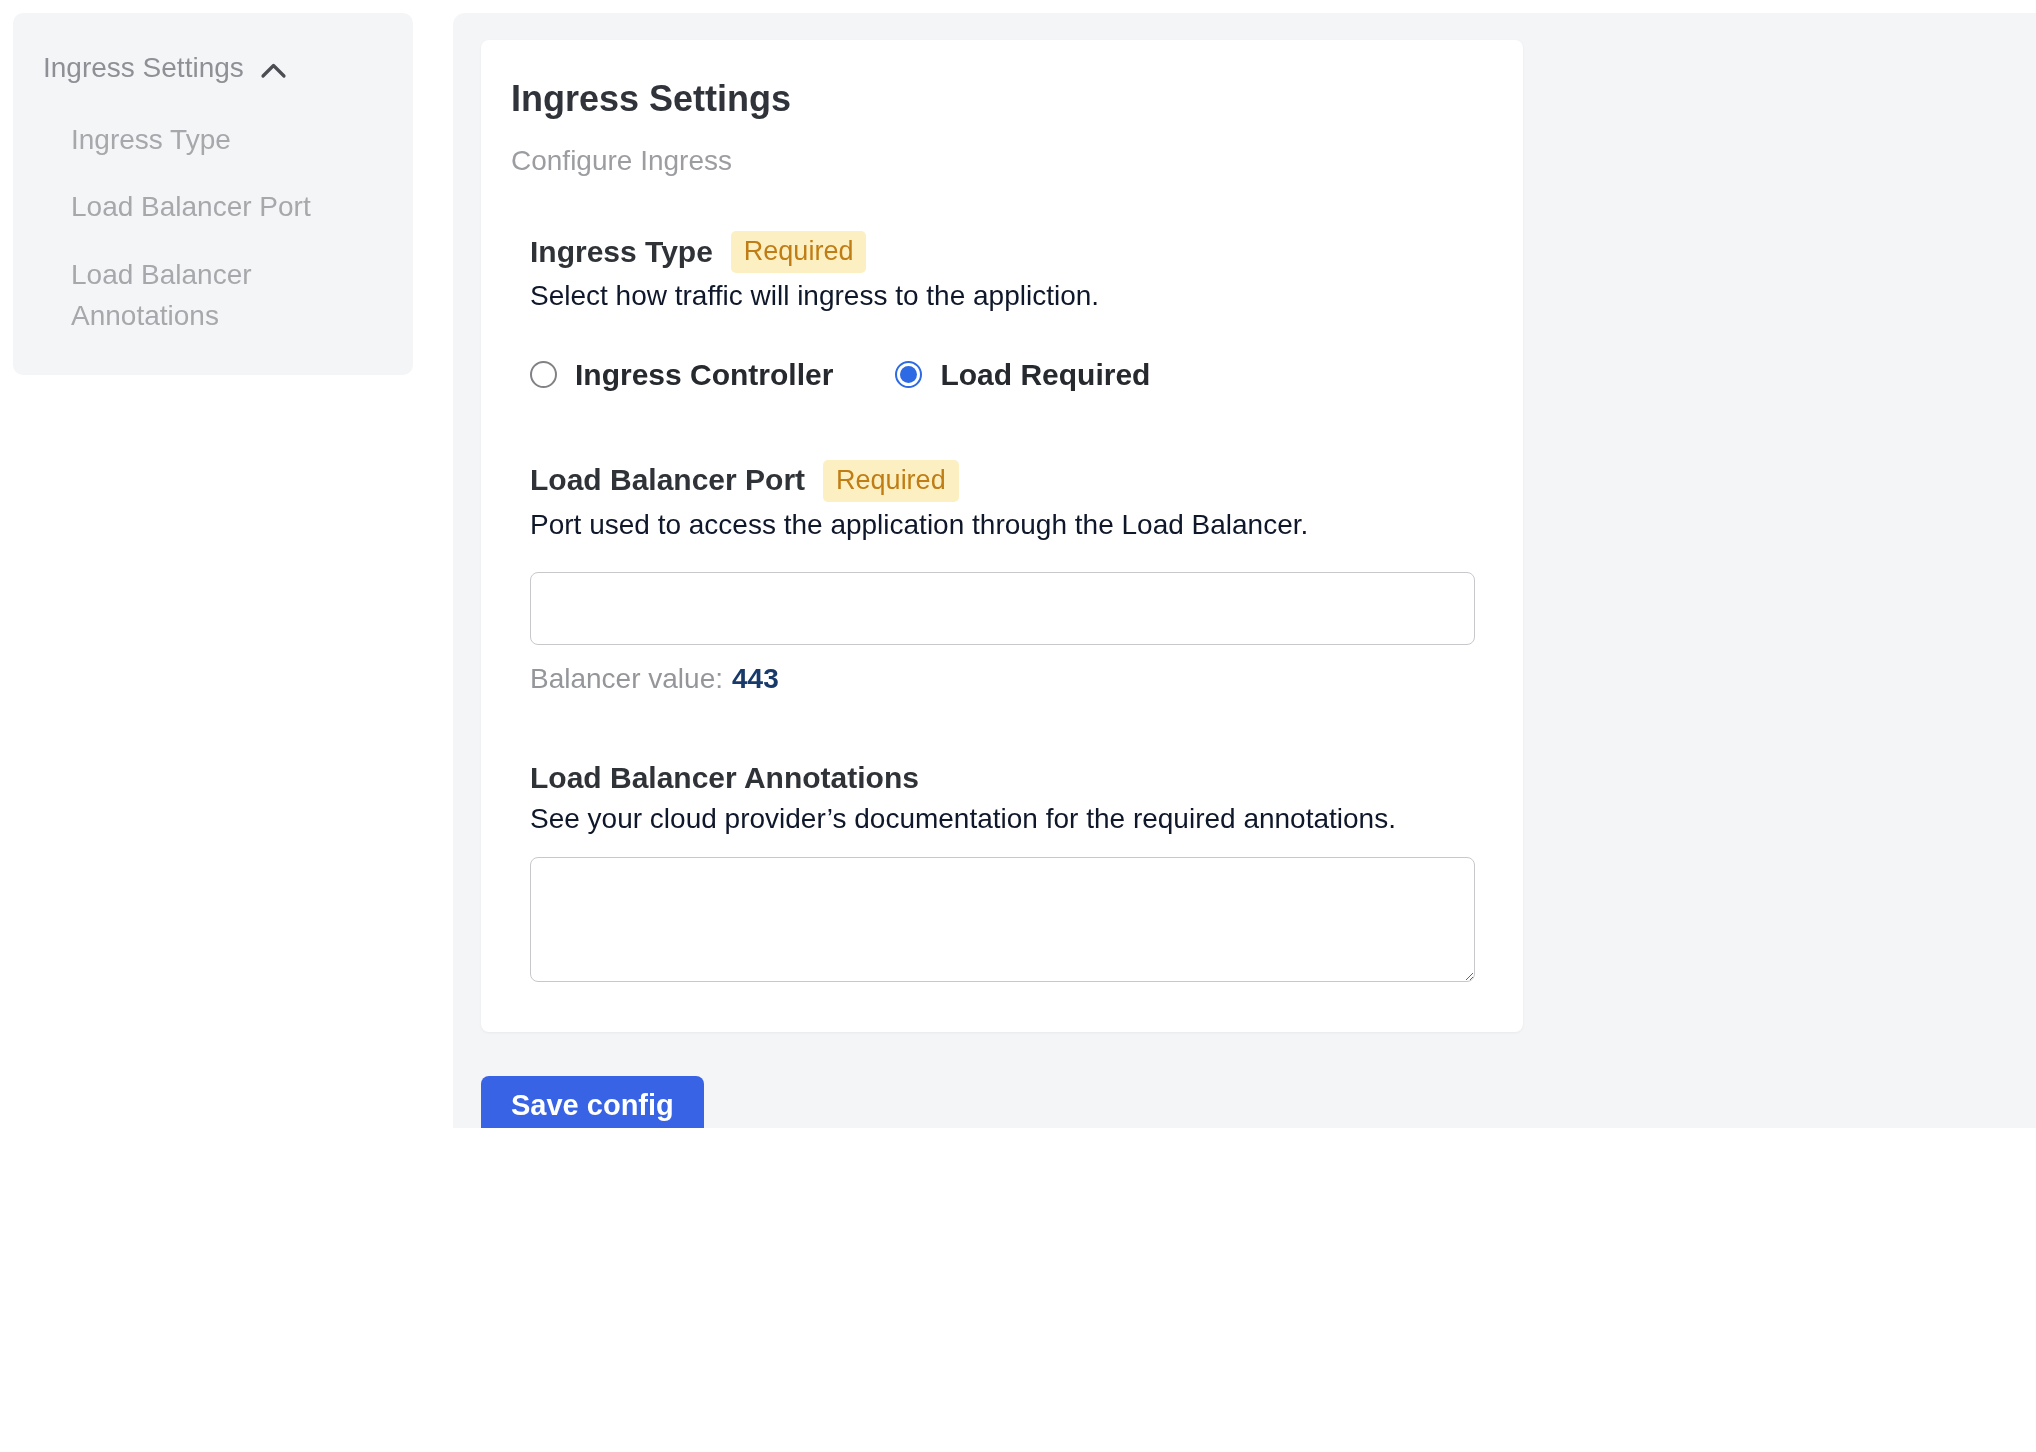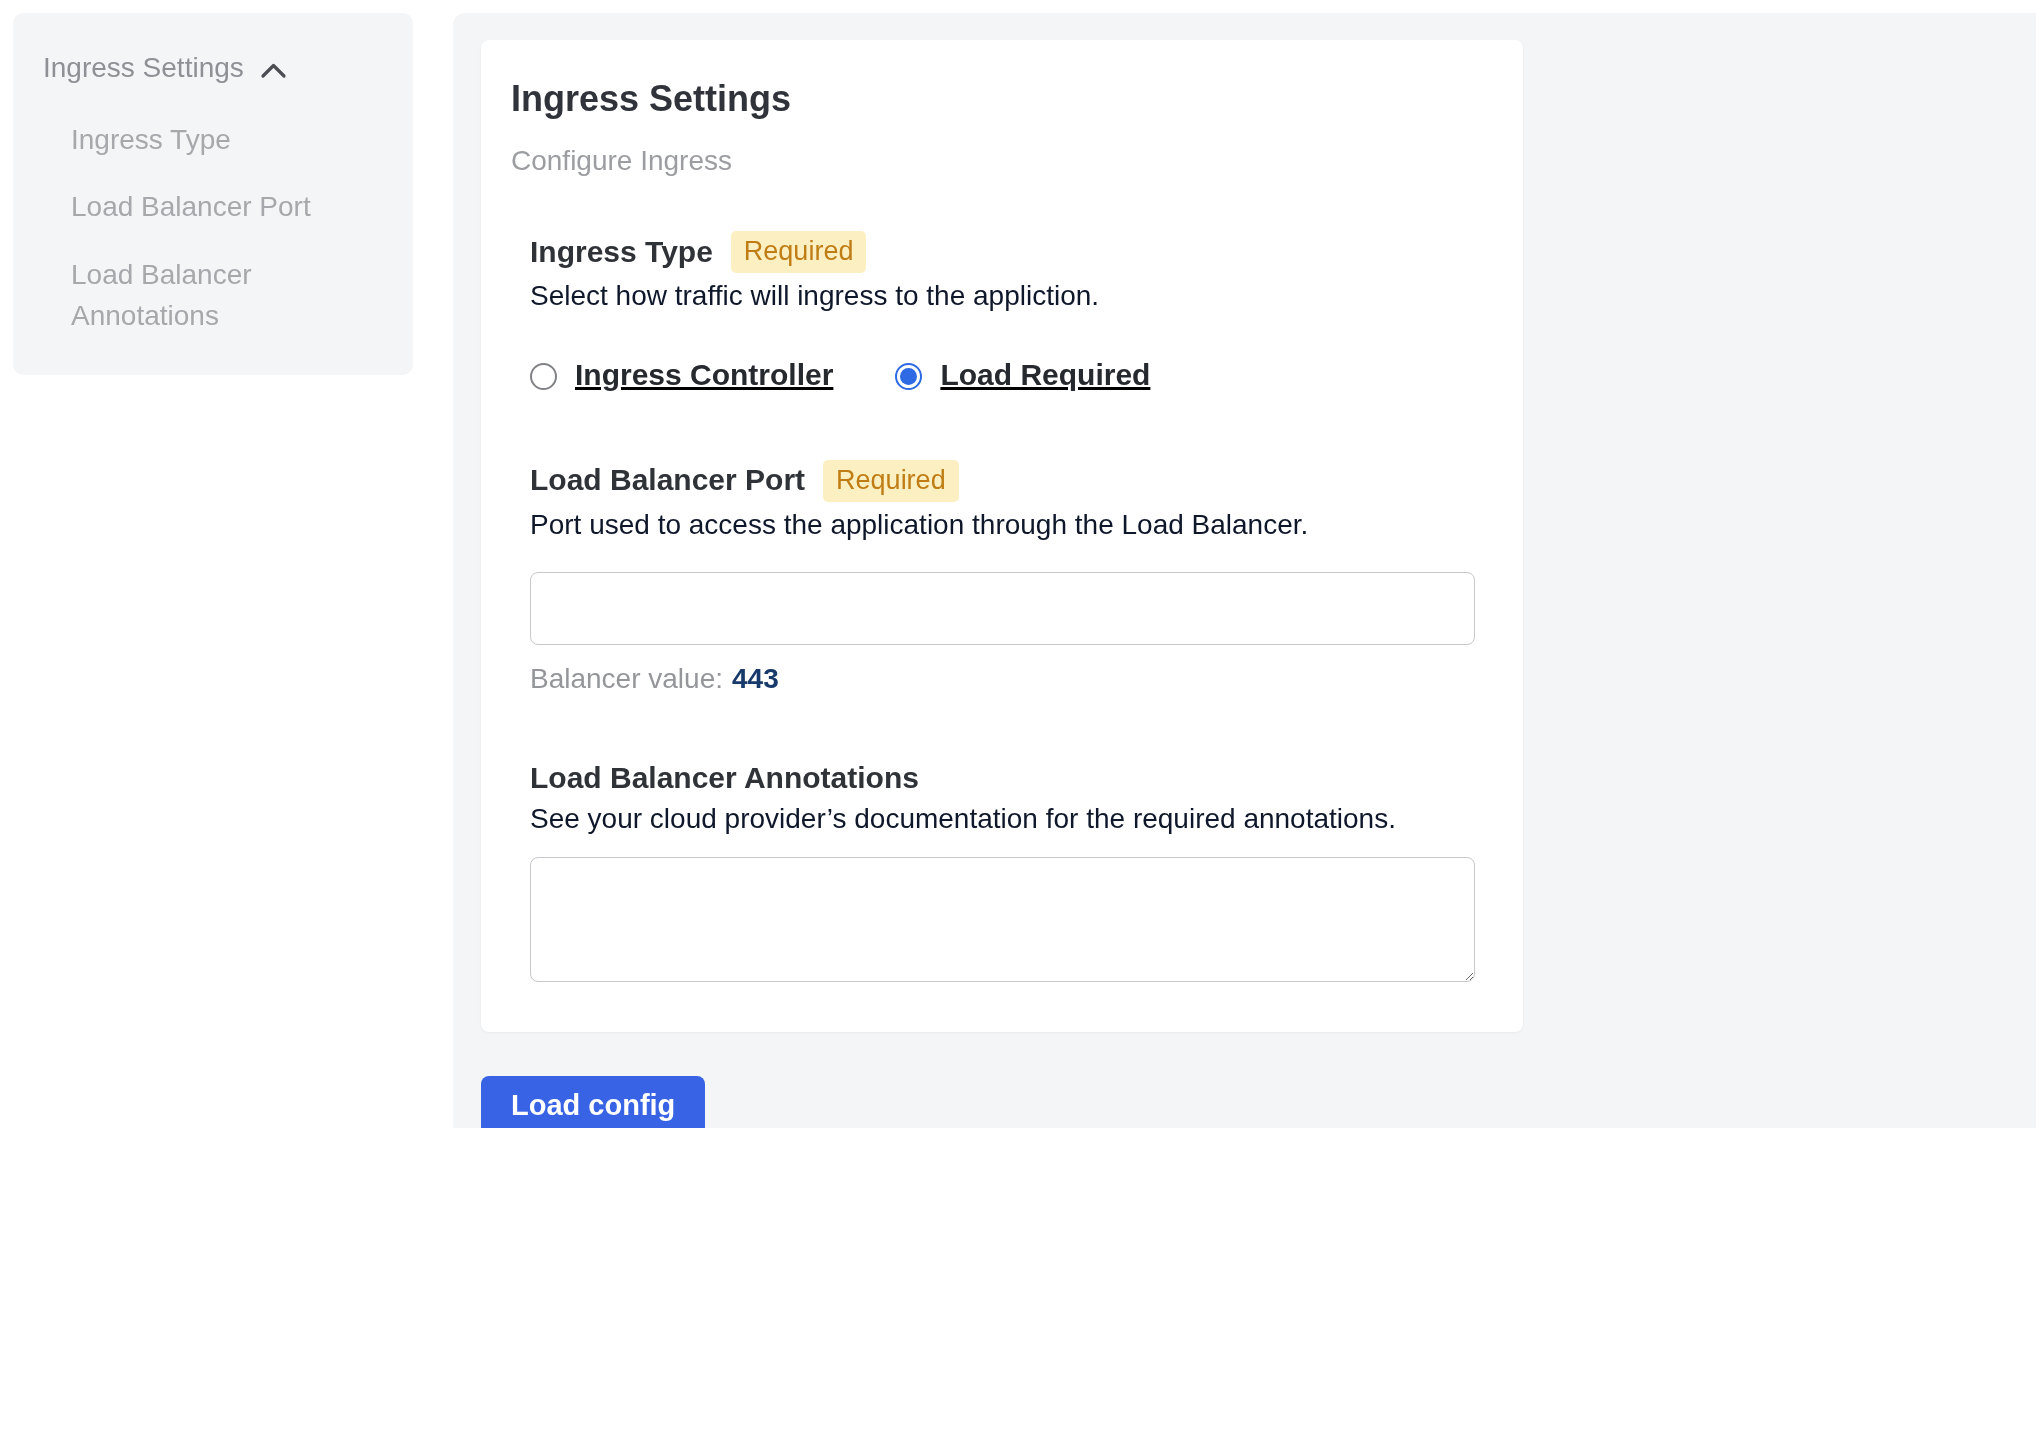--- a/index.html
+++ b/index.html
@@ -119,23 +119,22 @@
     color: #0f172a;
     line-height: 1.2;
   }
   .radio-row {
     display: flex;
     align-items: center;
     margin-top: 47px;
   }
   .radio-option {
     display: flex;
-    align-items: flex-end;
-    cursor: pointer;
-    text-decoration: underline;
+    align-items: center;
+    cursor: pointer;
   }
   .radio-option + .radio-option { margin-left: 62px; }
   .radio-circle {
     width: 27px;
     height: 27px;
     border-radius: 50%;
     border: 2px solid #808286;
     box-sizing: border-box;
     background: #ffffff;
     position: relative;
@@ -278,16 +277,16 @@
           <div class="section-title-row">
             <h2 class="section-title">Load Balancer Annotations</h2>
           </div>
           <p class="help-text">See your cloud provider’s documentation for the required annotations.</p>
           <textarea class="textarea" style=""></textarea>
         </div>
 
       </div>
     </section>
 
-    <button class="save-btn">Load config</button>
+    <button class="save-btn">Save config</button>
   </main>
 
 </div>
 
 </body></html>

